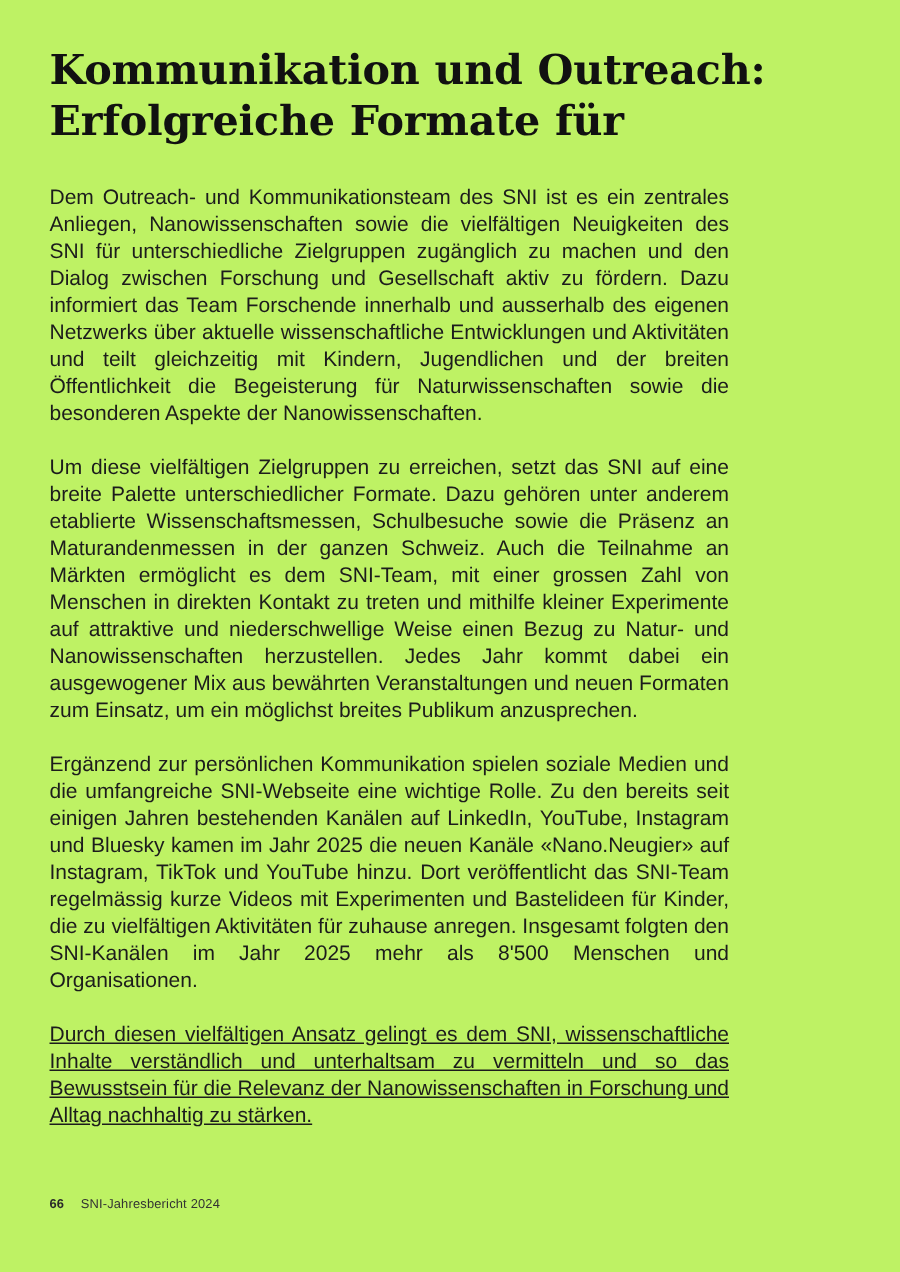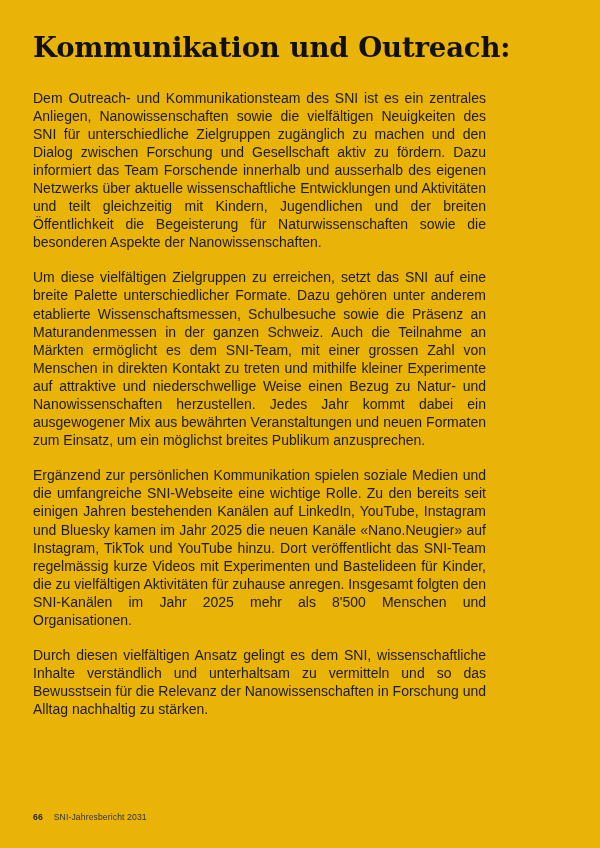--- a/index.html
+++ b/index.html
@@ -13,21 +13,21 @@
     background: #ffffff;
     font-family: "Liberation Sans", sans-serif;
     color: #1a1a1a;
     -webkit-font-smoothing: antialiased;
   }
 
   .page {
     position: relative;
     width: 600px;
     height: 848px;
-    background: #eab308;
+    background: #bef264;
     box-sizing: border-box;
     overflow: hidden;
   }
 
   .content {
     position: absolute;
     left: 33px;
     top: 31px;
     width: 453px;
   }
@@ -59,27 +59,28 @@
     font-size: 14px;
     line-height: 18.05px;
     text-align: justify;
     text-justify: inter-word;
     color: #1c1c1c;
     hyphens: manual;
     -webkit-hyphens: manual;
   }
   .body-copy p:last-child {
     margin-bottom: 0;
+    text-decoration: underline;
   }
 
   
   .page-footer {
     position: absolute;
     left: 33px;
-    bottom: 26px;
+    bottom: 41px;
     display: flex;
     align-items: baseline;
     gap: 11px;
     font-family: "Liberation Sans", sans-serif;
     color: #2a2a2a;
   }
   .footer-page-number {
     font-size: 8.6px;
     font-weight: 700;
     letter-spacing: 0.1px;
@@ -93,29 +94,30 @@
 </style>
 </head>
 <body>
 
 <div class="page">
 
   <div class="content">
 
     <h1 class="page-title">
       <span class="tl">Kommunikation und Outreach:</span>
+      <span class="tl">Erfolgreiche Formate für</span>
     </h1>
 
     <div class="body-copy">
       <p>Dem Outreach- und Kommunikationsteam des SNI ist es ein zentrales Anliegen, Nanowissenschaften sowie die vielfältigen Neuigkeiten des SNI für unterschiedliche Zielgruppen zugänglich zu machen und den Dialog zwischen Forschung und Gesellschaft aktiv zu fördern. Dazu informiert das Team Forschende innerhalb und ausserhalb des eigenen Netzwerks über aktuelle wissenschaftliche Entwicklungen und Aktivitäten und teilt gleichzeitig mit Kindern, Jugendlichen und der breiten Öffentlichkeit die Begeisterung für Naturwissenschaften sowie die besonderen Aspekte der Nanowissenschaften.</p>
       <p>Um diese vielfältigen Zielgruppen zu erreichen, setzt das SNI auf eine breite Palette unterschiedlicher Formate. Dazu gehören unter anderem etablierte Wissenschaftsmessen, Schulbesuche sowie die Präsenz an Maturandenmessen in der ganzen Schweiz. Auch die Teilnahme an Märkten ermöglicht es dem SNI-Team, mit einer grossen Zahl von Menschen in direkten Kontakt zu treten und mithilfe kleiner Experimente auf attraktive und niederschwellige Weise einen Bezug zu Natur- und Nanowissenschaften herzustellen. Jedes Jahr kommt dabei ein ausgewogener Mix aus bewährten Veranstaltungen und neuen Formaten zum Einsatz, um ein möglichst breites Publikum anzusprechen.</p>
       <p>Ergänzend zur persönlichen Kommunikation spielen soziale Medien und die umfangreiche SNI-Webseite eine wichtige Rolle. Zu den bereits seit einigen Jahren bestehenden Kanälen auf LinkedIn, YouTube, Instagram und Bluesky kamen im Jahr 2025 die neuen Kanäle «Nano.Neugier» auf Instagram, TikTok und YouTube hinzu. Dort veröffentlicht das SNI-Team regelmässig kurze Videos mit Experimenten und Bastelideen für Kinder, die zu vielfältigen Aktivitäten für zuhause anregen. Insgesamt folgten den SNI-Kanälen im Jahr 2025 mehr als 8'500 Menschen und Organisationen.</p>
       <p>Durch diesen vielfältigen Ansatz gelingt es dem SNI, wissenschaftliche Inhalte verständlich und unterhaltsam zu vermitteln und so das Bewusstsein für die Relevanz der Nanowissenschaften in Forschung und Alltag nachhaltig zu stärken.</p>
     </div>
 
   </div>
 
   <div class="page-footer">
     <span class="footer-page-number">66</span>
-    <span class="footer-doc-title">SNI-Jahresbericht 2031</span>
+    <span class="footer-doc-title">SNI-Jahresbericht 2024</span>
   </div>
 
 </div>
 
 </body></html>

